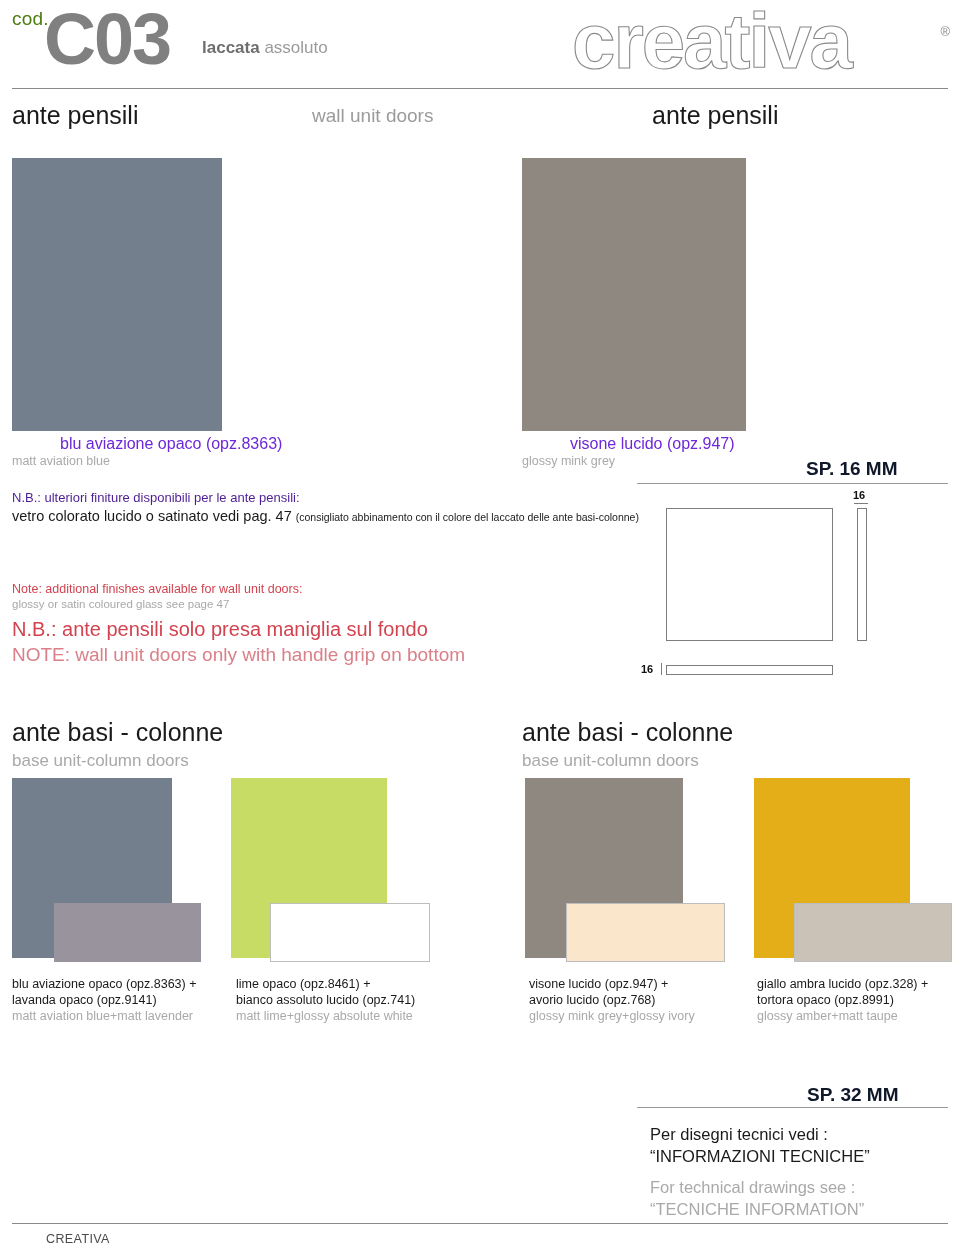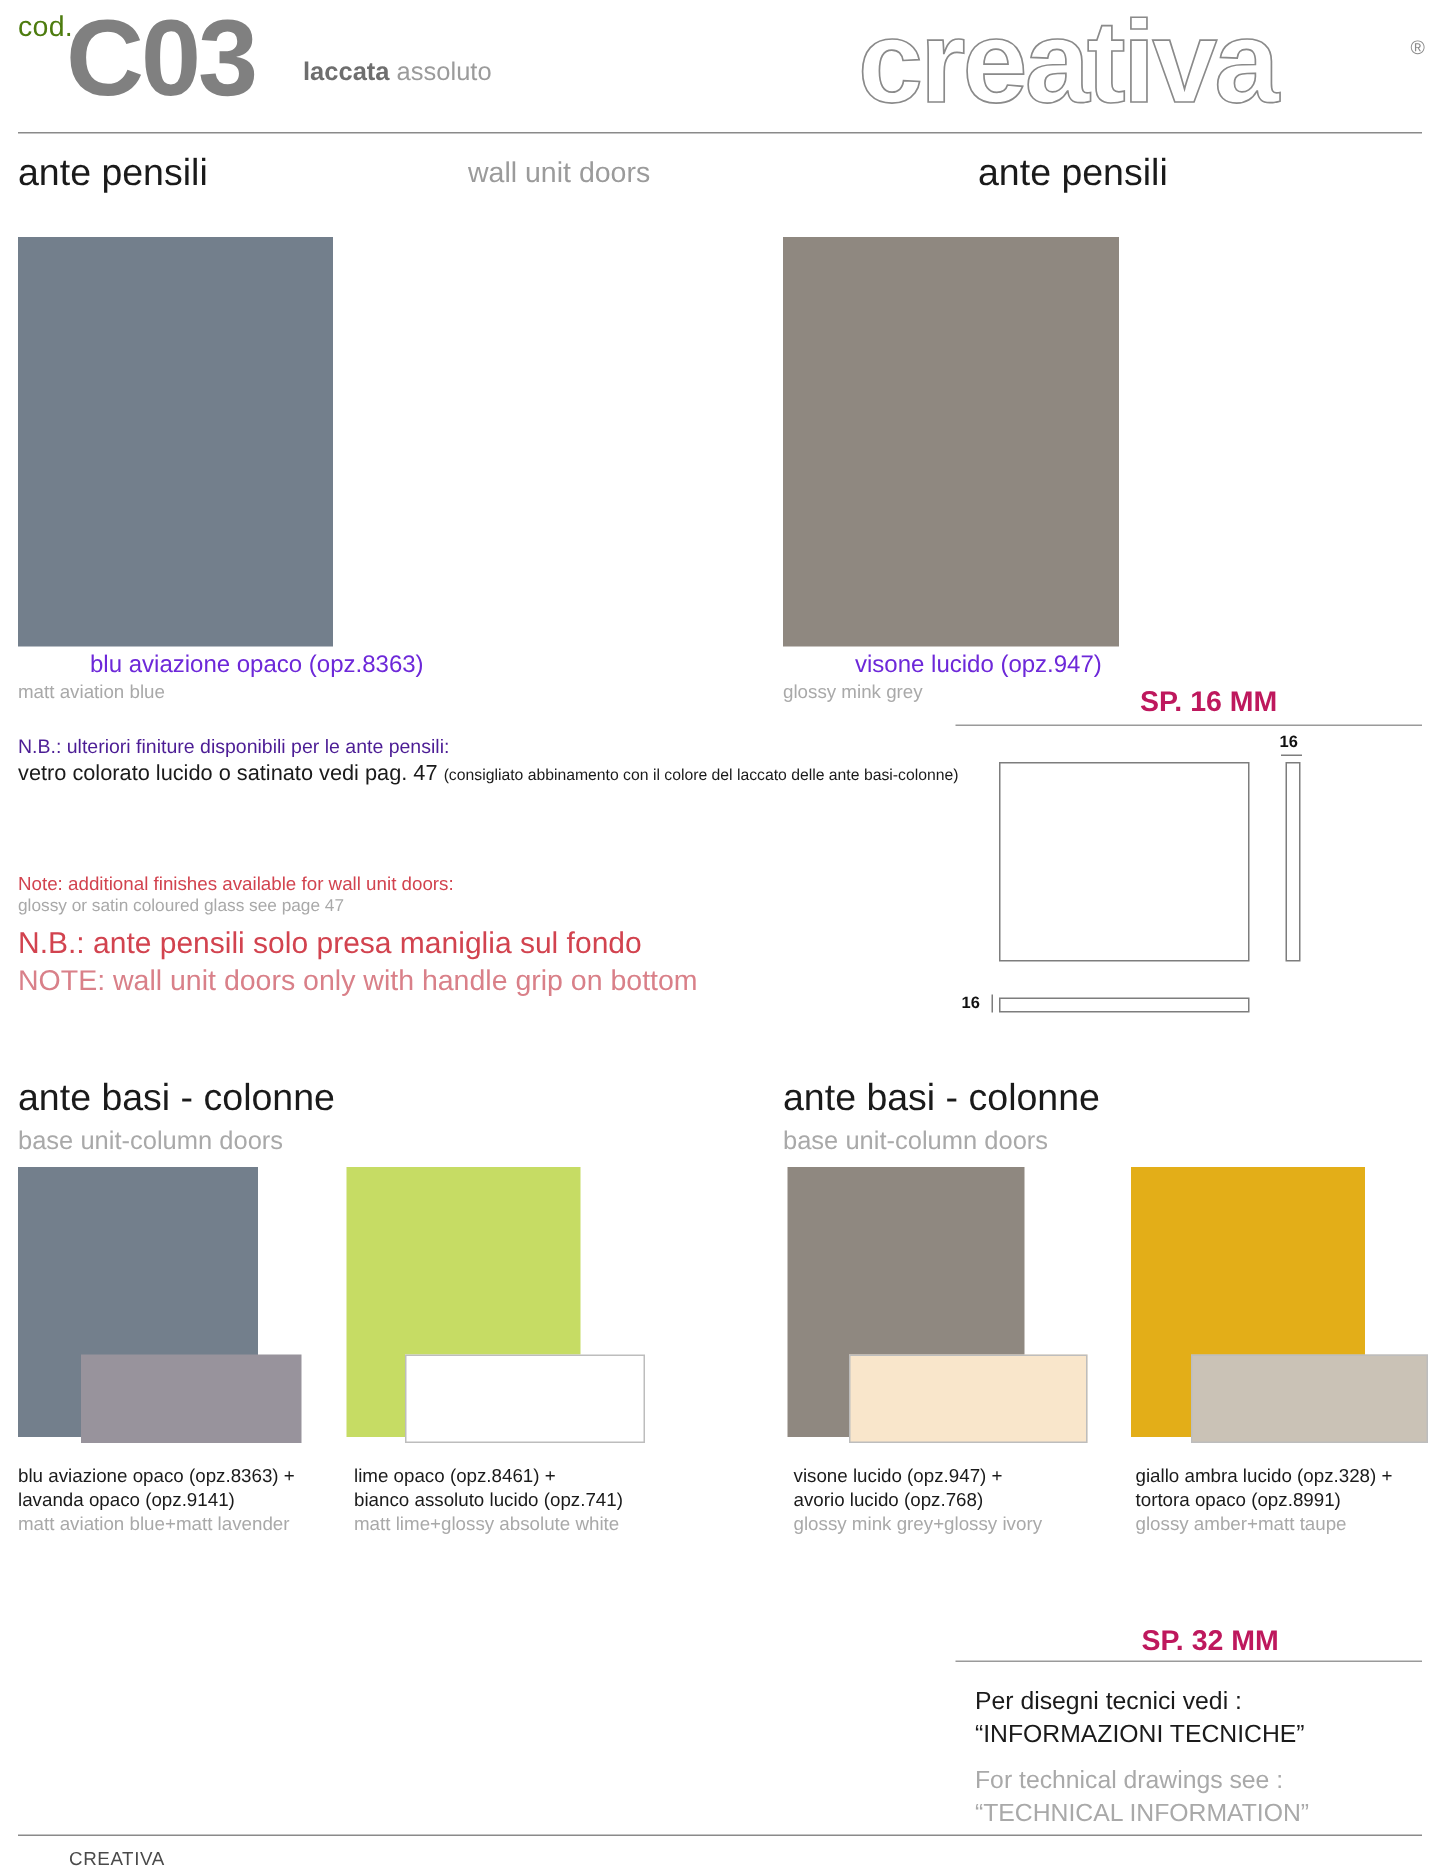--- a/index.html
+++ b/index.html
@@ -39,21 +39,21 @@
   .nb .r2{font-size:14.5px;color:#1a1a1a;display:block;}
   .nb .r2 .small{font-size:10.5px;color:#1a1a1a;}
   .nb2 .e1{font-size:12.5px;color:#d2434f;display:block;}
   .nb2 .e2{font-size:11.5px;color:#a9a9a9;display:block;}
 
   .nbbig{position:absolute;line-height:1.32;}
   .nbbig .a{font-size:20px;color:#d2434f;display:block;}
   .nbbig .b{font-size:19px;color:#d98089;display:block;}
 
   
-  .sp-title{position:absolute;font-size:19px;font-weight:bold;color:#be185d;}
+  .sp-title{position:absolute;font-size:19px;font-weight:bold;color:#0f172a;margin-left:46px;}
   .sp-rule{position:absolute;height:0;border-top:1.4px solid #9a9a9a;}
 
   .tech{position:absolute;}
   .panel{position:absolute;border:1px solid #7d7d7d;background:#fff;}
   .dim{position:absolute;font-size:11px;font-weight:bold;color:#111;}
   .tick{position:absolute;background:#7d7d7d;}
 
   
   .sec-it{position:absolute;font-size:25px;color:#1a1a1a;}
   .sec-en{position:absolute;font-size:17px;color:#a9a9a9;}
@@ -186,20 +186,20 @@
 
   <div>
     <span class="sp-title" style="left:761px;top:1084px;">SP. 32 MM</span>
     <div class="sp-rule" style="left:637px;top:1107px;width:311px;"></div>
     <div class="ft-it" style="left:650px;top:1123px;">
       <span>Per disegni tecnici vedi :</span><br>
       <span>“INFORMAZIONI TECNICHE”</span>
     </div>
     <div class="ft-en" style="left:650px;top:1176px;">
       <span>For technical drawings see :</span><br>
-      <span>“TECHNICAL INFORMATION”</span>
+      <span>“TECNICHE INFORMATION”</span>
     </div>
   </div>
 
   <div class="ft-rule"></div>
   <span class="ft-brand">CREATIVA</span>
 
 </div>
 
 </body></html>

